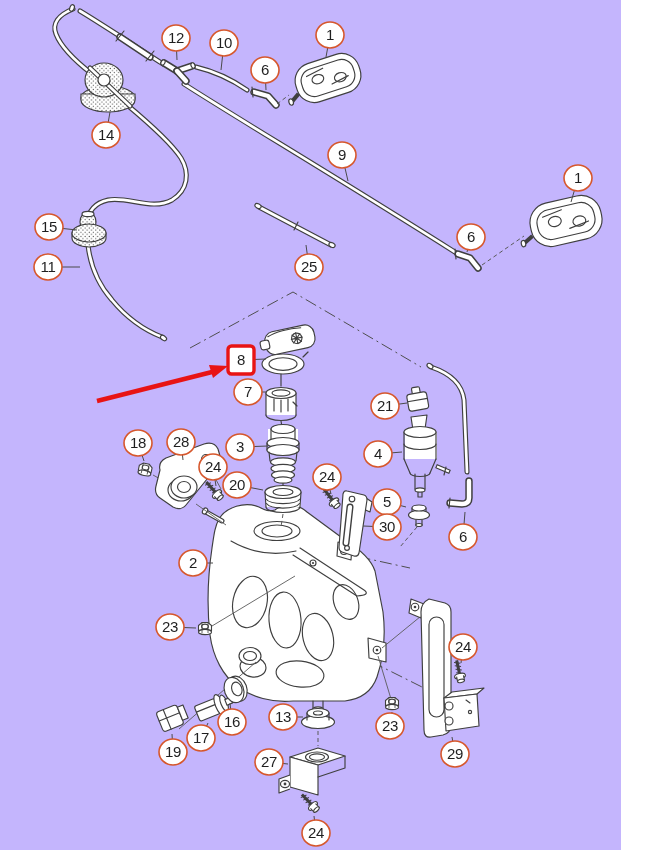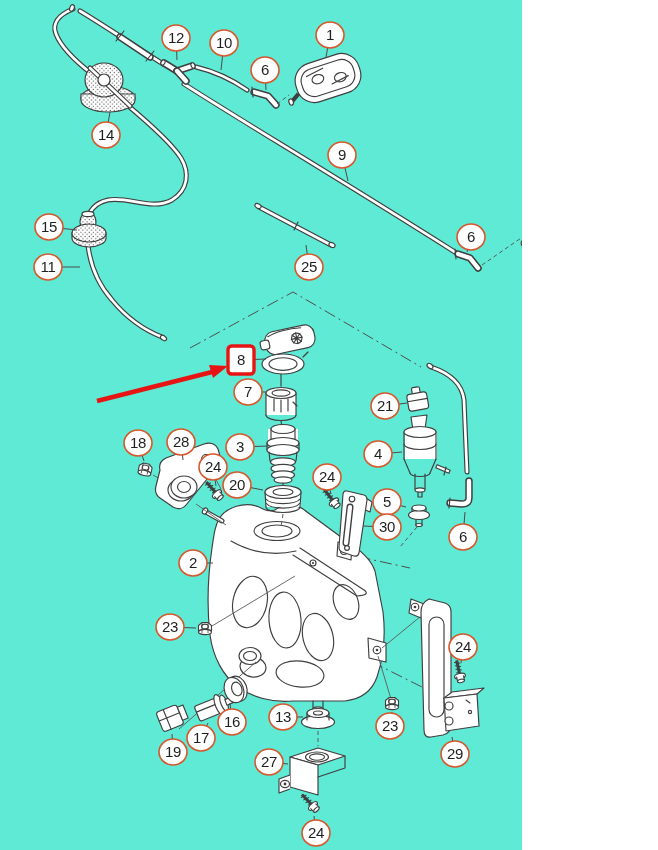--- a/index.html
+++ b/index.html
@@ -1,16 +1,16 @@
 <!DOCTYPE html>
 <html><head>
 <meta charset="utf-8">
 <style>
   html,body{margin:0;padding:0;background:#fff;}
-  .stage{position:relative;width:522px;height:850px;background:#5eead4;overflow:hidden;
+  .stage{position:relative;width:621px;height:850px;background:#c4b5fd;overflow:hidden;
          font-family:"Liberation Sans",sans-serif;}
   .stage svg{position:absolute;left:0;top:0;}
   .tube-o{fill:none;stroke:#3f3f3f;stroke-width:5;stroke-linecap:round;stroke-linejoin:round}
   .tube-i{fill:none;stroke:#fff;stroke-width:2.7;stroke-linecap:round;stroke-linejoin:round}
   .fat-o{fill:none;stroke:#3f3f3f;stroke-width:7.4;stroke-linecap:round;stroke-linejoin:round}
   .fat-i{fill:none;stroke:#fff;stroke-width:4.4;stroke-linecap:round;stroke-linejoin:round}
   .ln{fill:none;stroke:#3f3f3f;stroke-width:1.15;stroke-linejoin:round;stroke-linecap:round}
   .lnw{fill:#fff;stroke:#3f3f3f;stroke-width:1.15;stroke-linejoin:round}
   .stip{fill:url(#stip);stroke:#3f3f3f;stroke-width:1.15}
   .thin{fill:none;stroke:#5a5a5a;stroke-width:0.9}

